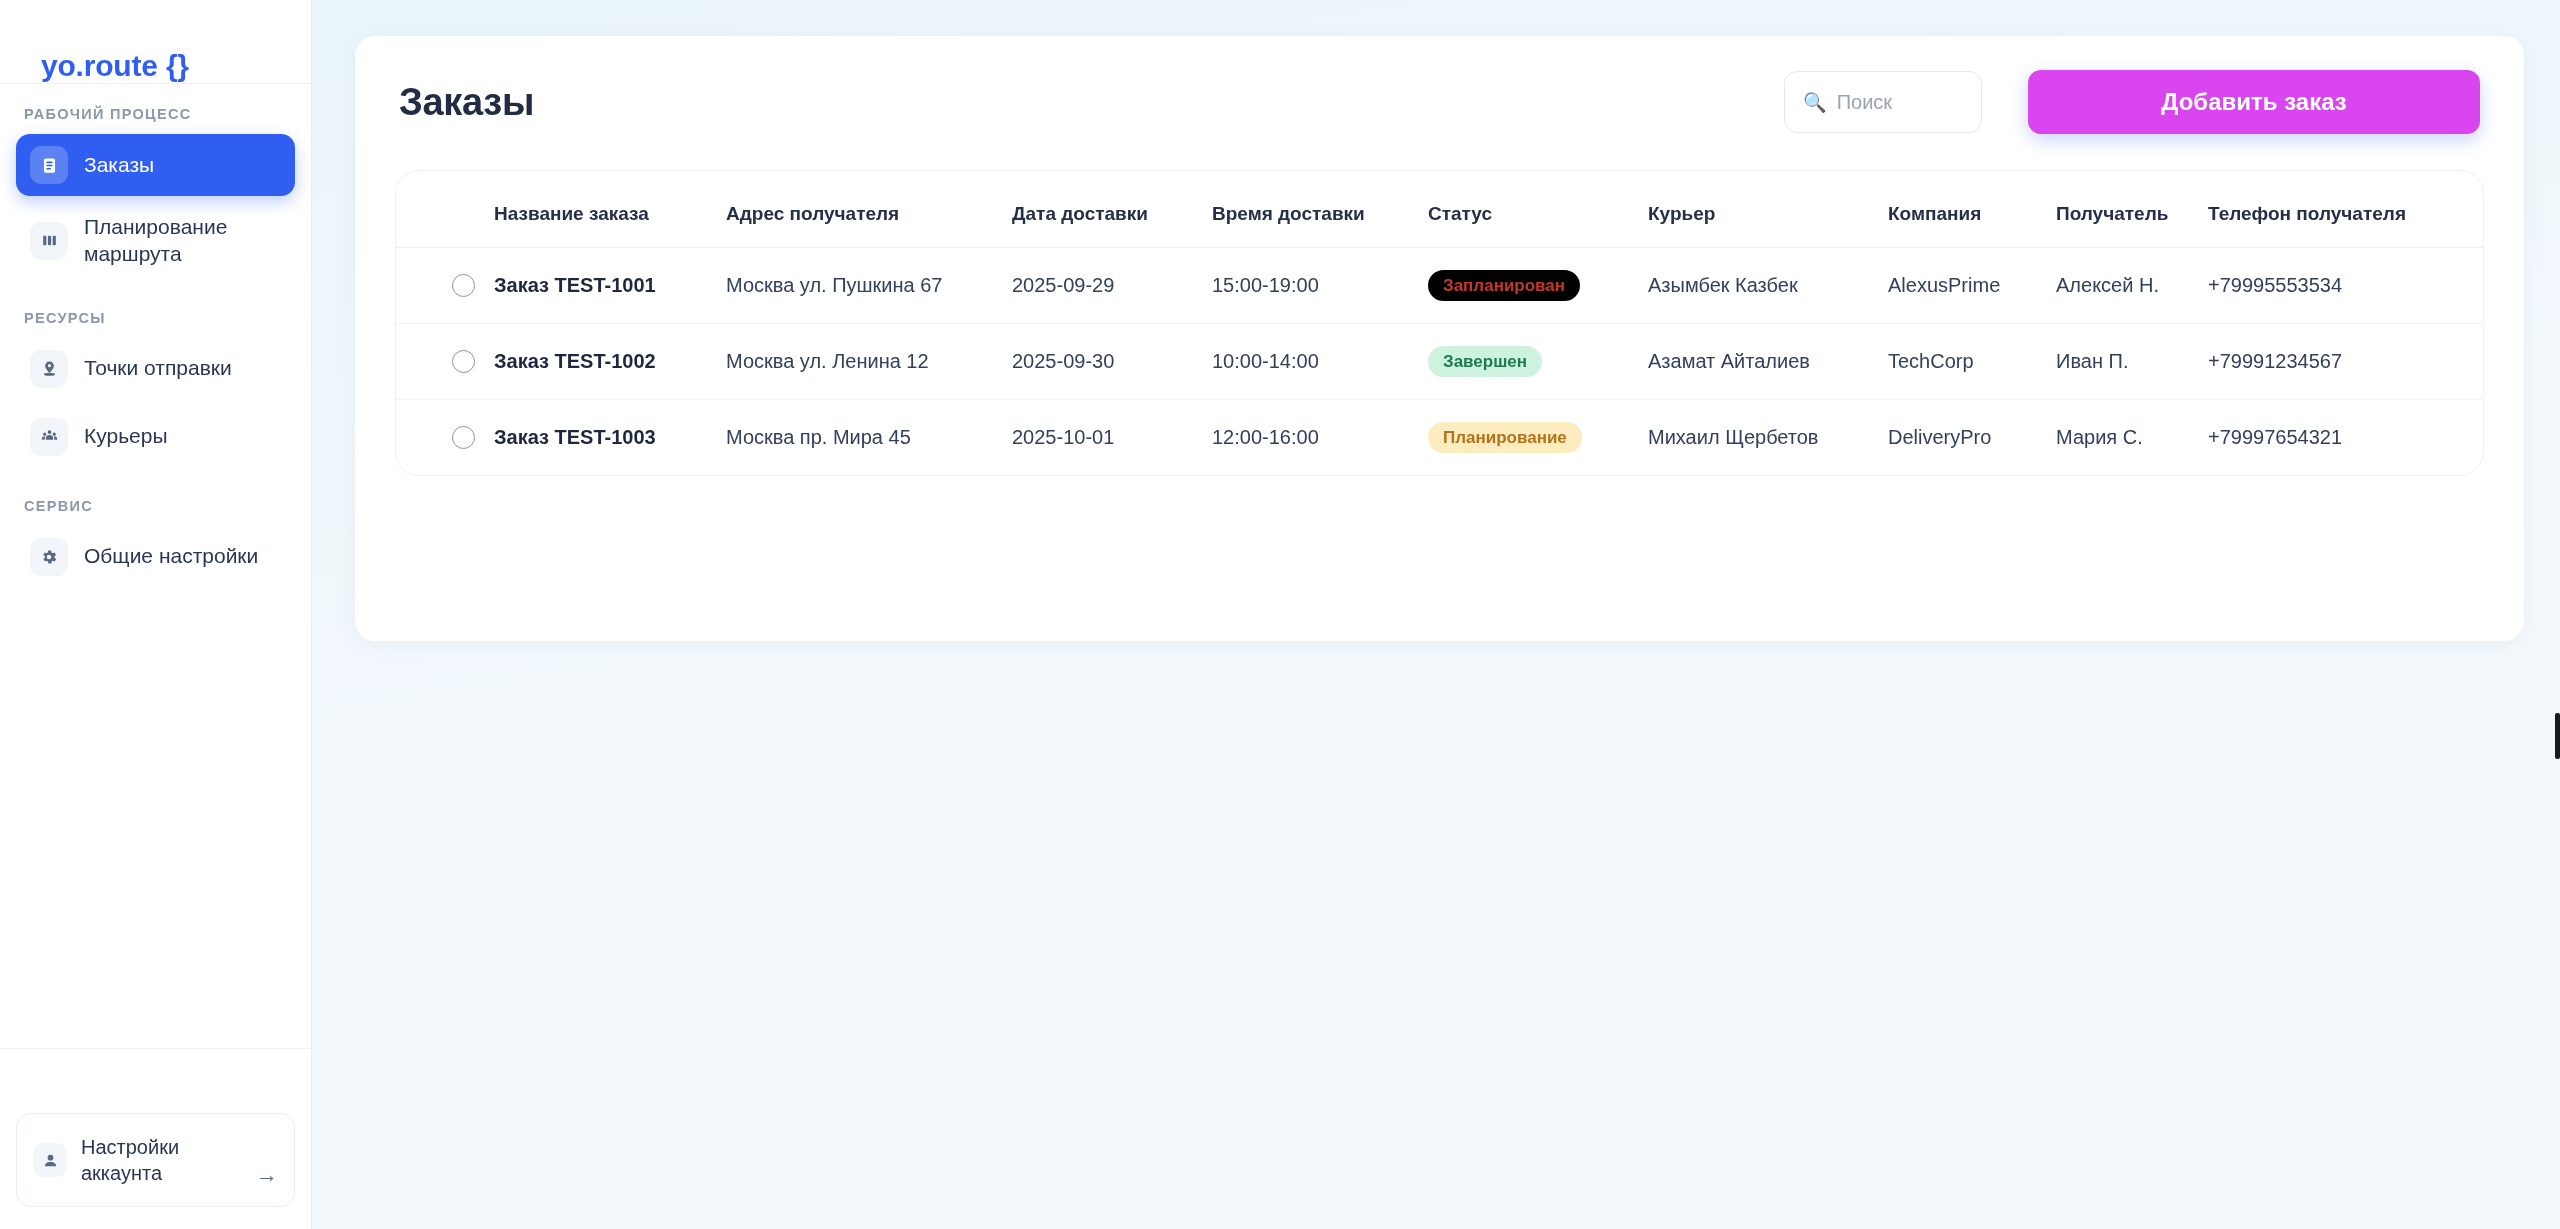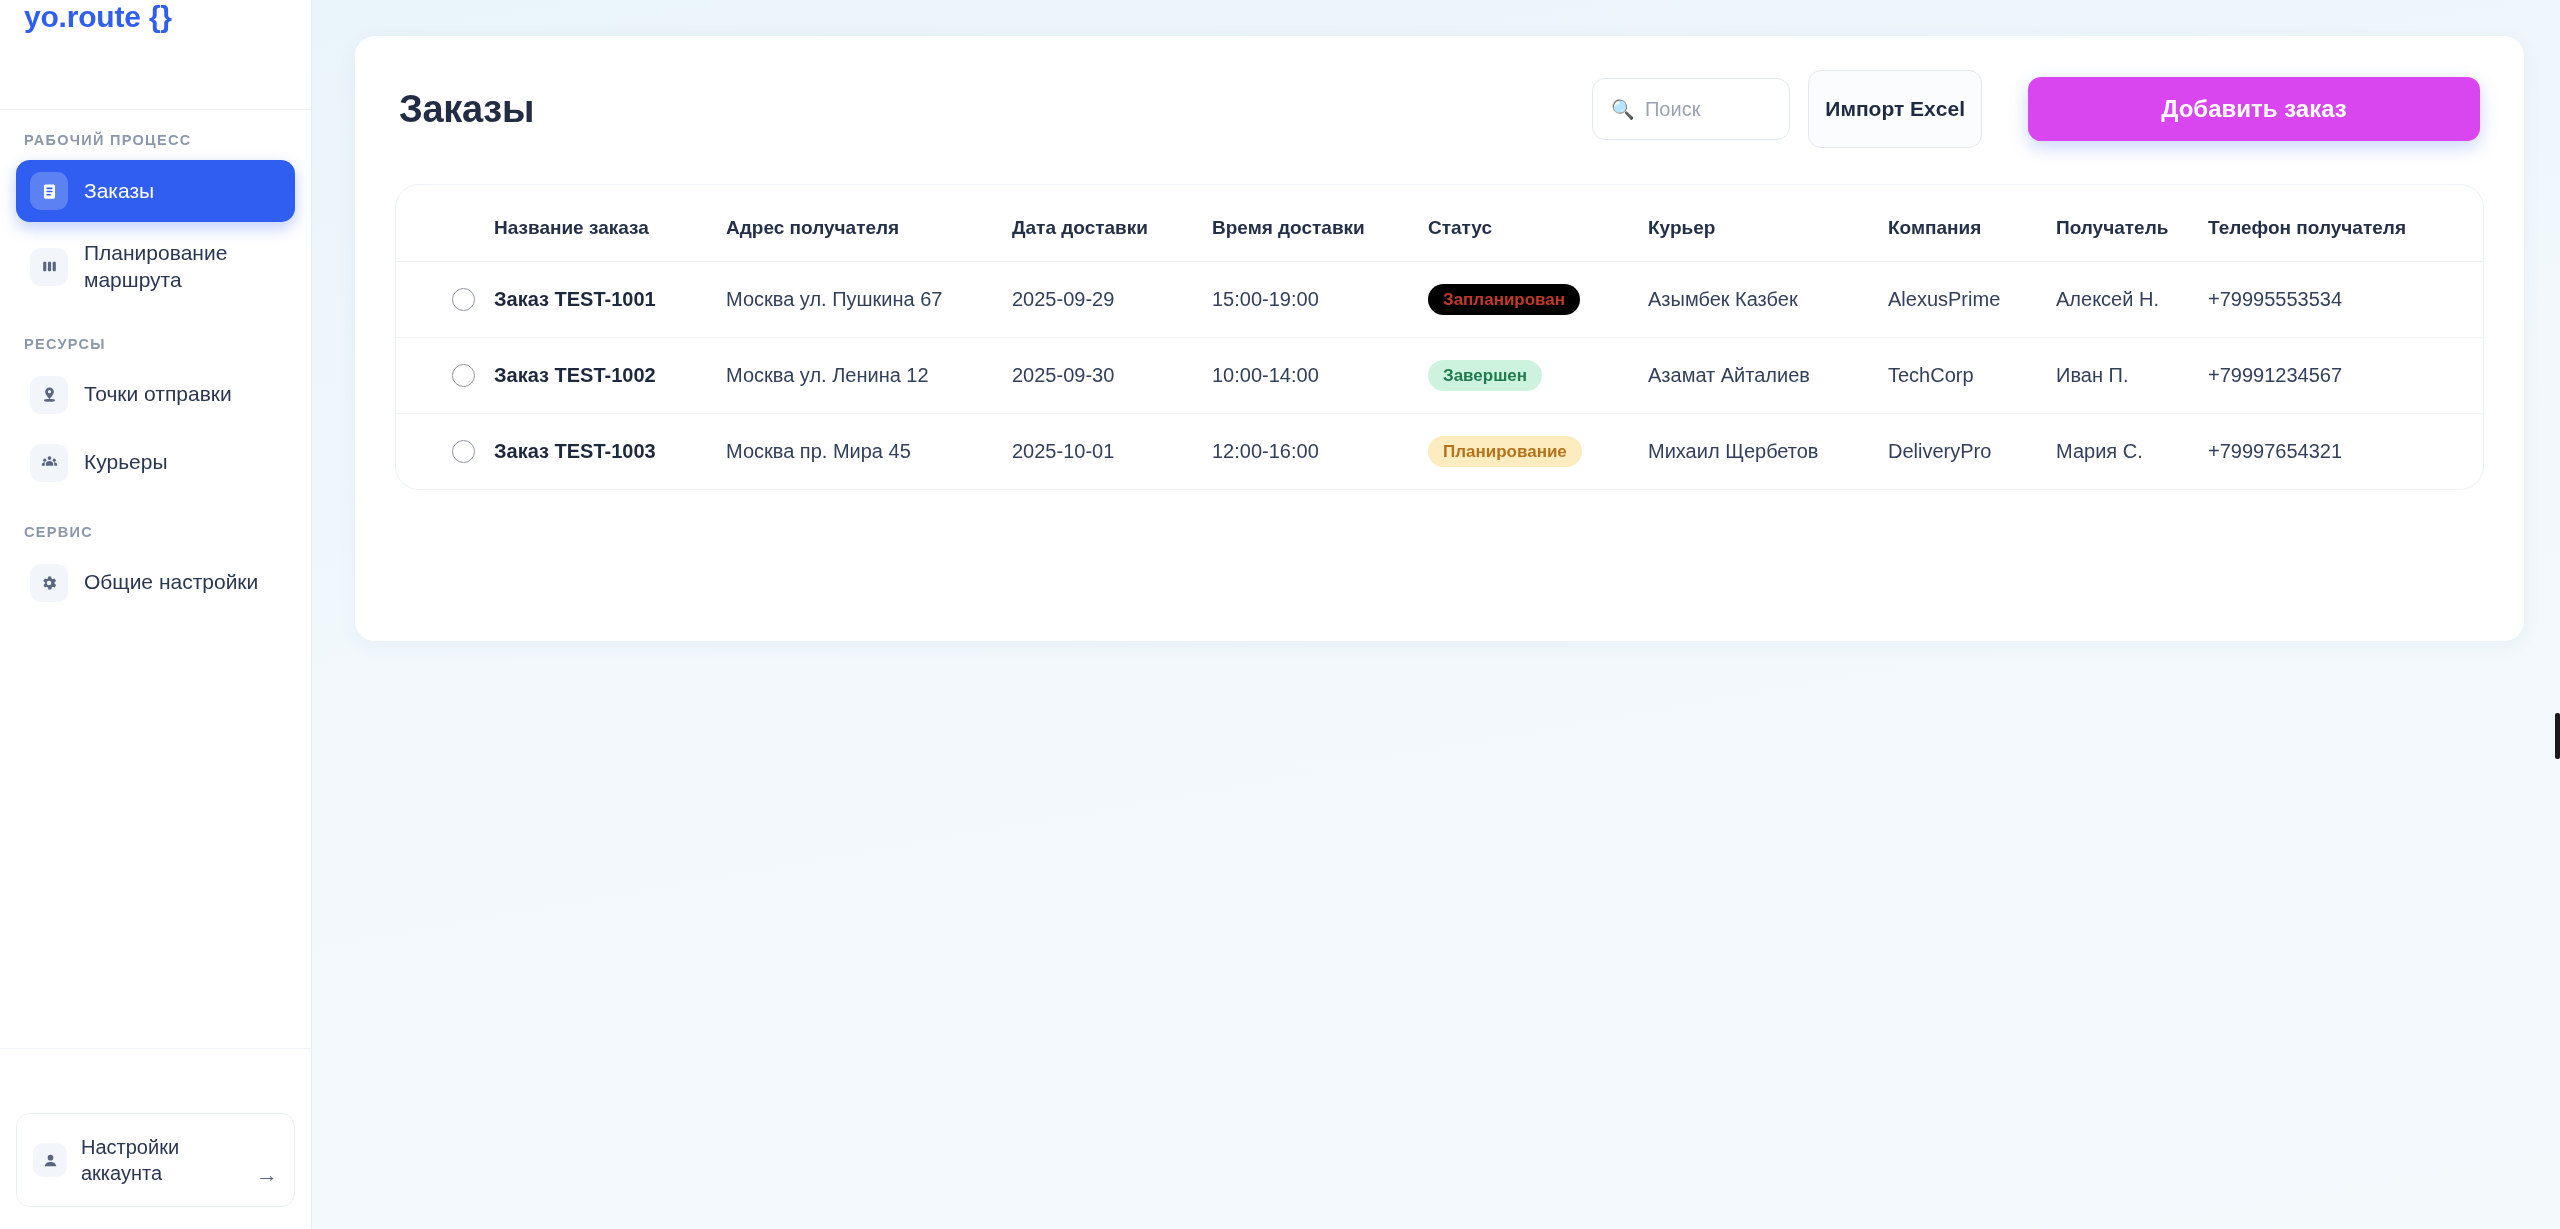--- a/index.html
+++ b/index.html
@@ -22,24 +22,24 @@
     width: 312px;
     height: 1229px;
     background: #ffffff;
     border-right: 1px solid #e6edf5;
     display: flex;
     flex-direction: column;
     flex: 0 0 312px;
   }
 
   .sidebar-brand {
-    height: 110px;
-    display: flex;
-    align-items: flex-start;
-    padding-left: 24px;
+    height: 84px;
+    display: flex;
+    align-items: flex-end;
+    padding-left: 41px;
     border-bottom: 1px solid #eef2f7;
   }
   .brand-text {
     font-size: 30px;
     font-weight: bold;
     color: #2f5ef0;
     letter-spacing: -0.2px;
   }
 
   .sidebar-nav {
@@ -397,21 +397,20 @@
 
     <div class="card-header">
       <h1 class="page-title">Заказы</h1>
 
       <div class="header-actions">
         <div class="search-box">
           <span class="search-ico">🔍</span>
           <input class="search-input" type="text" placeholder="Поиск" style="">
         </div>
 
-        <button class="btn-import">Импорт Excel</button>
 
         <button class="btn-add">Добавить заказ</button>
       </div>
     </div>
 
     <div class="table-wrap">
       <table>
         <thead>
           <tr>
             <th class="col-sel"></th>

